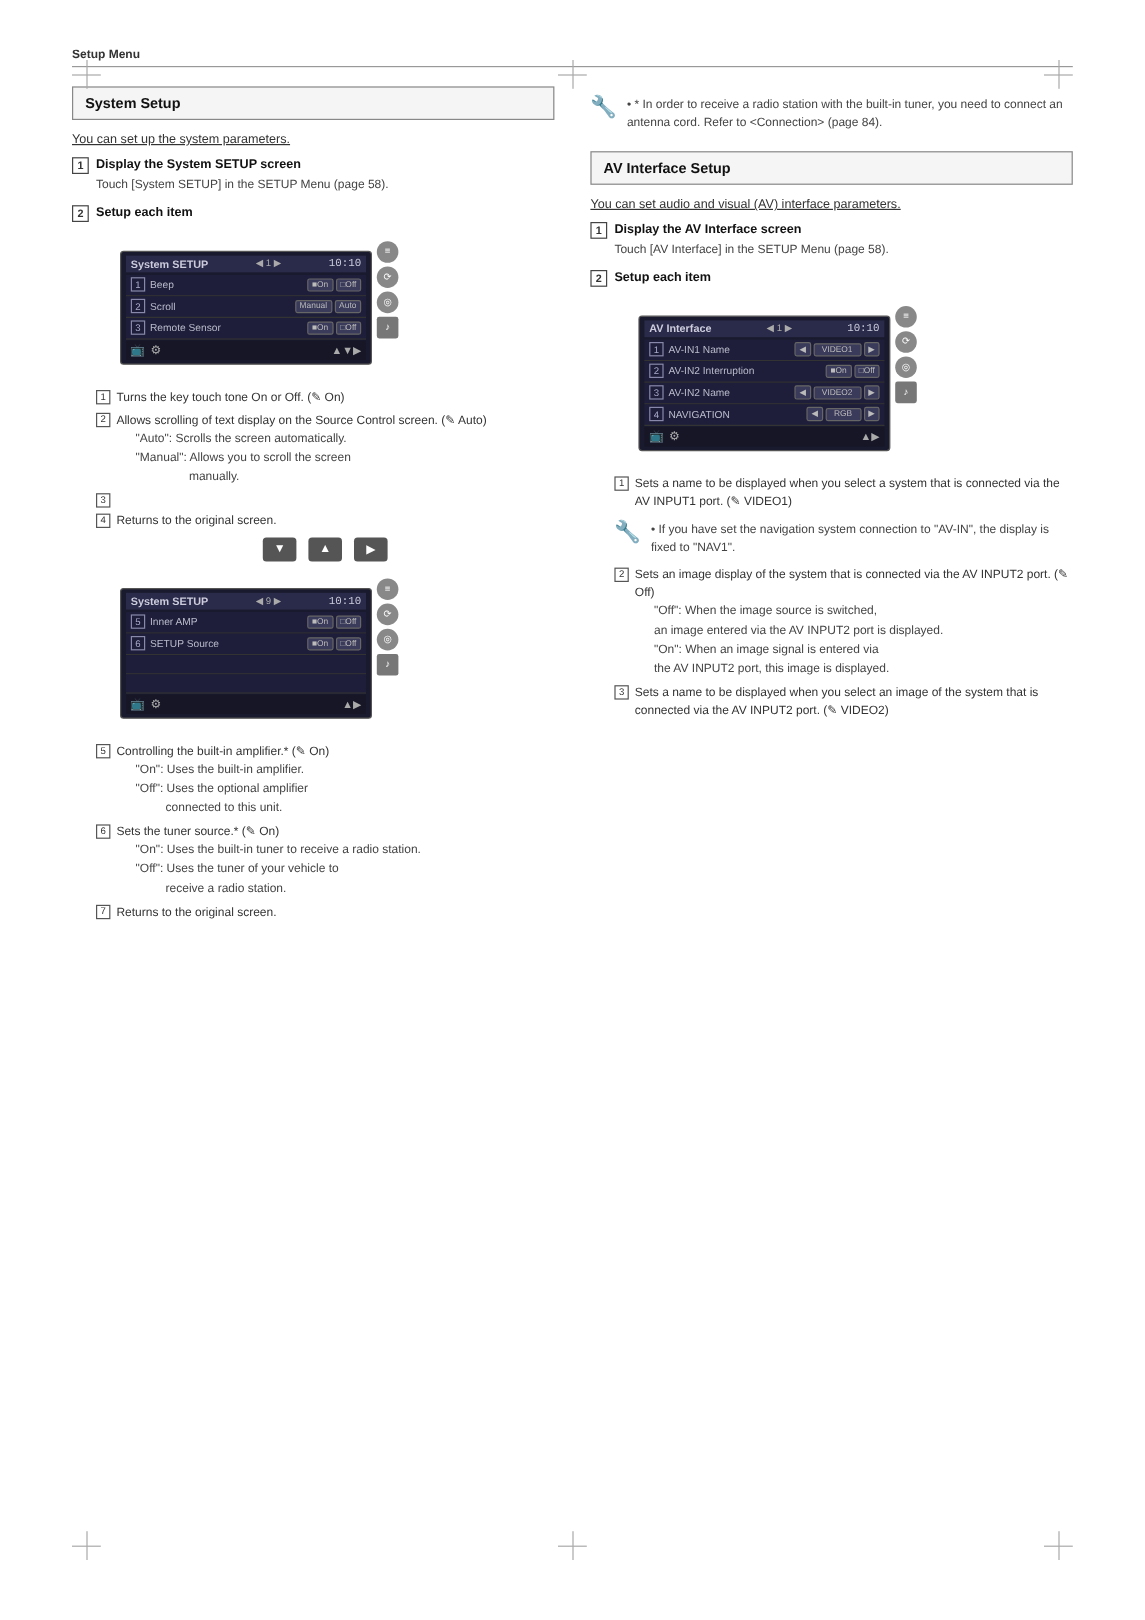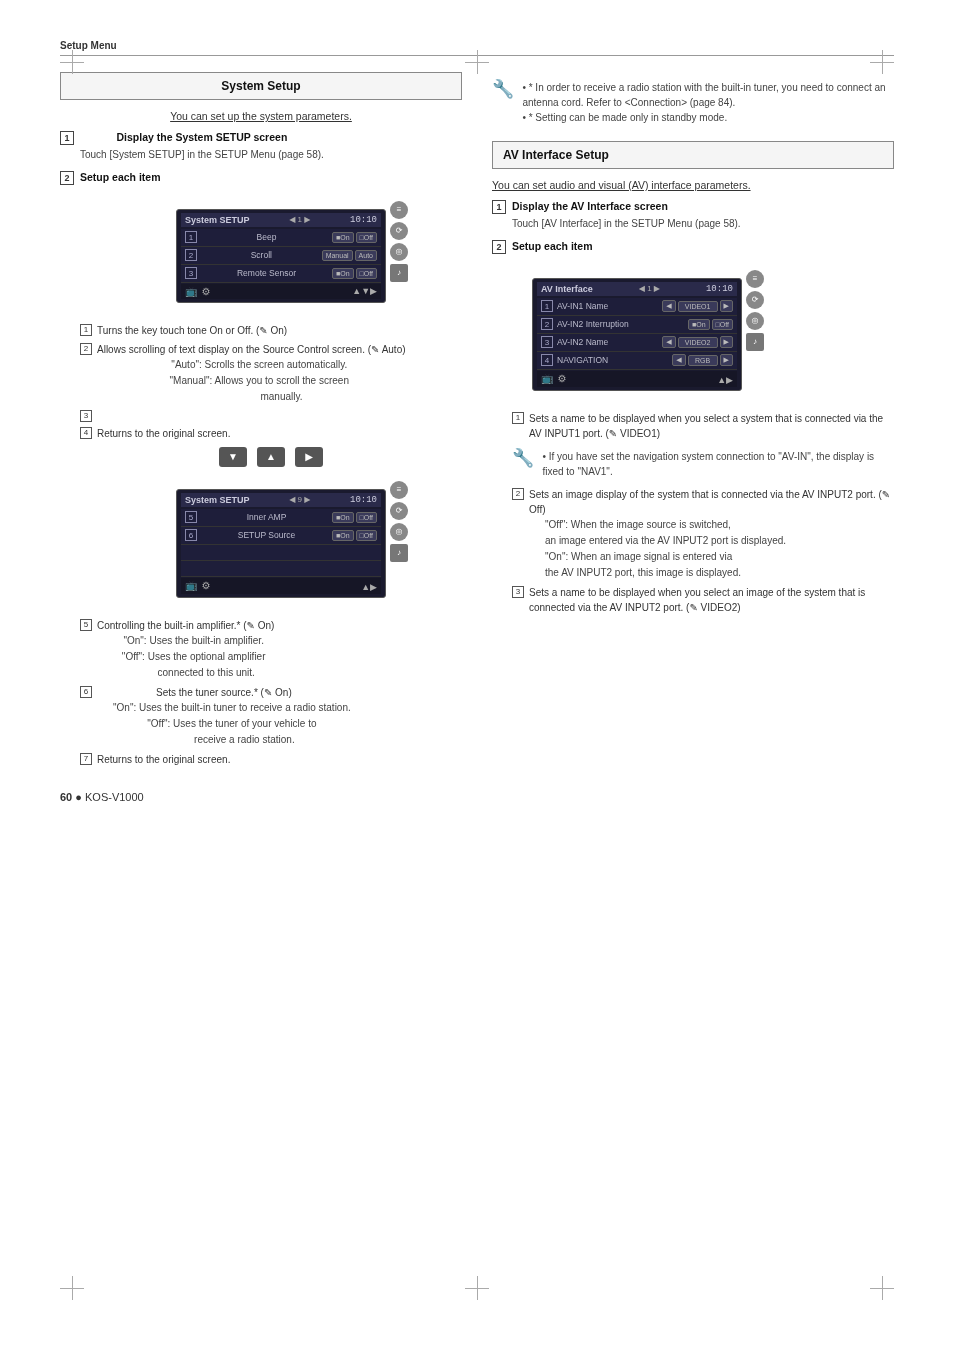--- a/index.html
+++ b/index.html
@@ -45,21 +45,21 @@
       color: #333;
       border-bottom: 1px solid #999;
       padding-bottom: 4px;
       margin-bottom: 16px;
     }
 
     .two-col {
       display: flex;
       gap: 30px;
     }
-    .col-left { flex: 1; text-align: center; }
+    .col-left { flex: 1; }
     .col-right { flex: 1; }
 
     .section-box {
       border: 1px solid #888;
       background: #f5f5f5;
       padding: 6px 10px;
       margin-bottom: 10px;
     }
     .section-title {
       font-size: 12px;
@@ -531,21 +531,20 @@
     </div>
 
     <div class="col-right">
 
       
       <div class="note-box">
         <span class="note-icon">🔧</span>
         <div class="note-text">
           <ul>
             <li>* In order to receive a radio station with the built-in tuner, you need to connect an antenna cord. Refer to &lt;Connection&gt; (page 84).</li>
-            <li>* Setting can be made only in standby mode.</li>
           </ul>
         </div>
       </div>
 
       
       <div class="section-box" style="margin-top: 16px;">
         <span class="section-title">AV Interface Setup</span>
       </div>
 
       <p class="section-intro">You can set audio and visual (AV) interface parameters.</p>
@@ -667,19 +666,14 @@
           <div>
             <span class="item-desc">Sets a name to be displayed when you select an image of the system that is connected via the AV INPUT2 port. (<span>✎</span> VIDEO2)</span>
           </div>
         </div>
       </div>
 
     </div>
 
   </div>
 
-  <div class="page-footer">
-    <span class="page-num">60</span>
-    <span> ● </span>
-    <span>KOS-V1000</span>
-  </div>
 
 </div>
 
 </body></html>

